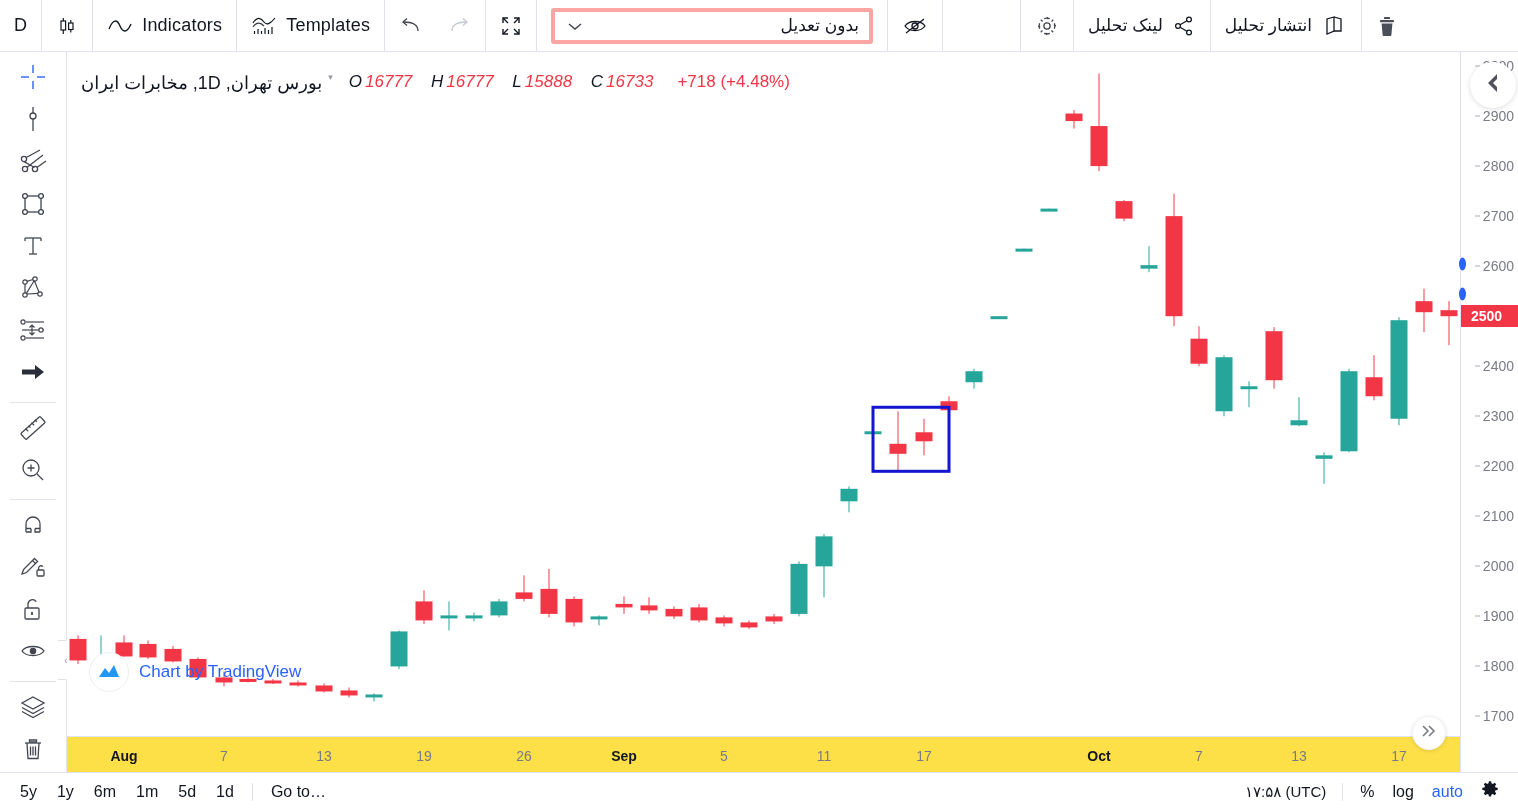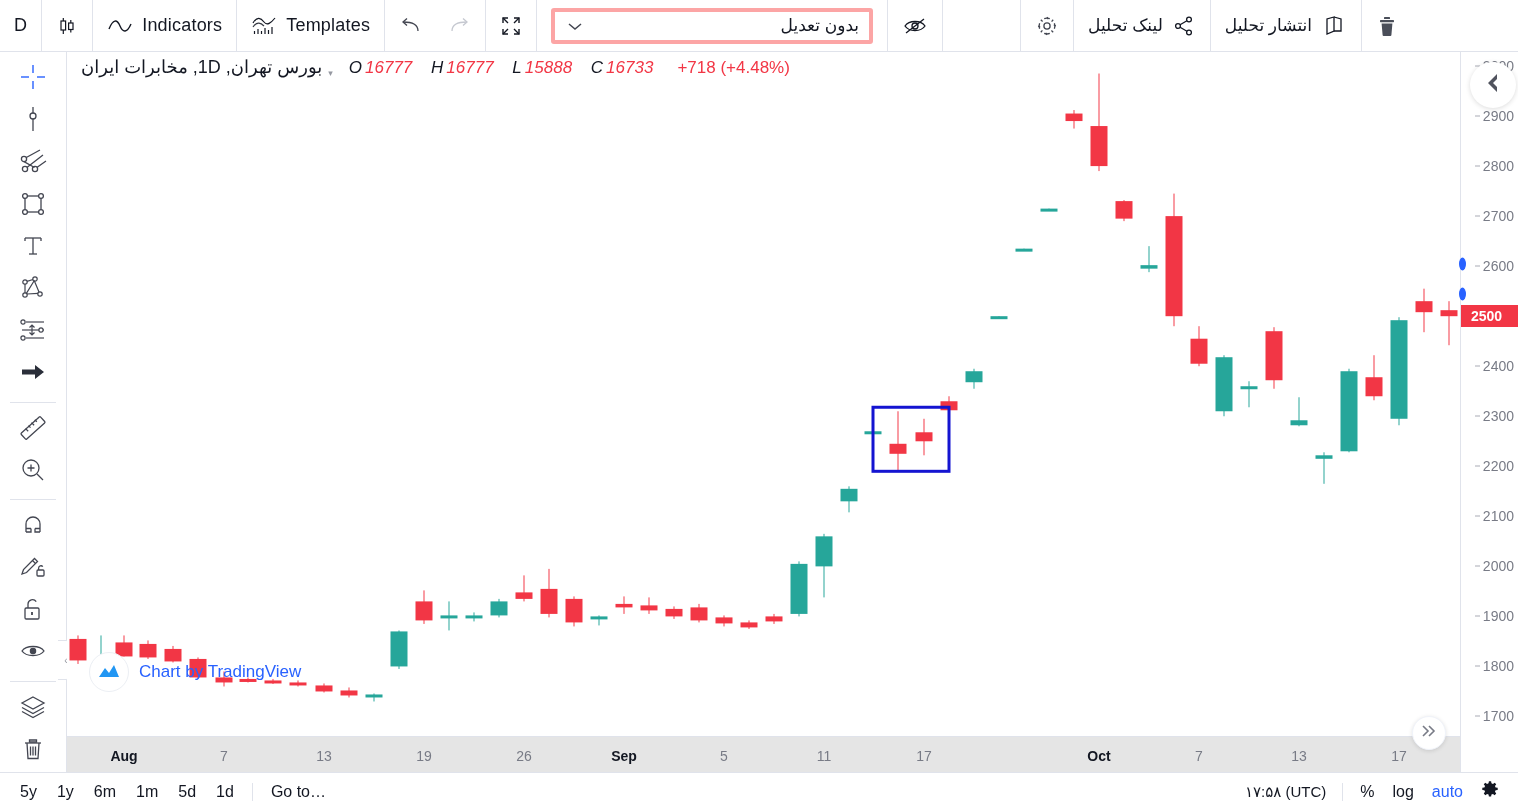--- a/index.html
+++ b/index.html
@@ -59,22 +59,22 @@
     position: absolute; right: -9px; bottom: 92px;
     width: 17px; height: 40px; border: 1px solid #e0e3eb; border-left: none;
     border-radius: 0 9px 9px 0; background: #fff;
     display: flex; align-items: center; justify-content: center;
     font-size: 10px; color: #9598a1; cursor: pointer;
   }
 
   
   .chartwrap { flex: 1; position: relative; min-width: 0; display: flex; flex-direction: column; }
   .legend {
-    position: absolute; left: 14px; top: 4px; z-index: 6;
-    display: flex; align-items: flex-end; white-space: nowrap;
+    position: absolute; left: 14px; top: 20px; z-index: 6;
+    display: flex; align-items: flex-start; white-space: nowrap;
   }
   .legend .sym { direction: rtl; font-size: 18px; color: #131722; }
   .legend .caret { margin: 0 10px 0 6px; color: #9598a1; font-size: 9px; }
   .ohlc { font-size: 17px; color: #131722; margin-left: 6px; }
   .ohlc span.k { color: #131722; }
   .ohlc span.v { color: #f23645; margin-left: 3px; }
   .ohlc .grp { margin-right: 14px; font-style: italic; }
   .chg { color: #f23645; font-size: 17px; margin-left: 10px; }
 
   .plot { position: relative; flex: 1; overflow: hidden; background: #fff; }
@@ -126,21 +126,21 @@
     position: absolute; right: 2px; top: 10px;
     width: 46px; height: 46px; border-radius: 50%;
     background: #fff; box-shadow: 0 1px 5px rgba(0,0,0,.14);
     display: flex; align-items: center; justify-content: center;
     color: #50535e; cursor: pointer; z-index: 8;
   }
 
   
   .timeaxis {
     height: 36px; min-height: 36px; position: relative;
-    border-top: 1px solid #e0e3eb; background: #e5e5e5;
+    border-top: 1px solid #e0e3eb; background: #fde047;
   }
   .ttick {
     position: absolute; top: 11px; transform: translateX(-50%);
     font-size: 14px; color: #787b86; white-space: nowrap;
   }
   .ttick.major { color: #131722; font-weight: bold; }
 
   
   .bottombar {
     height: 39px; min-height: 39px;

